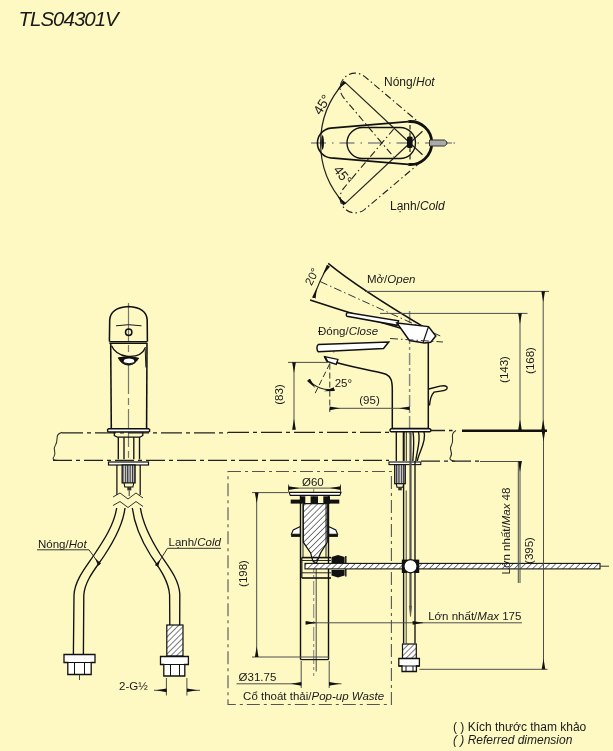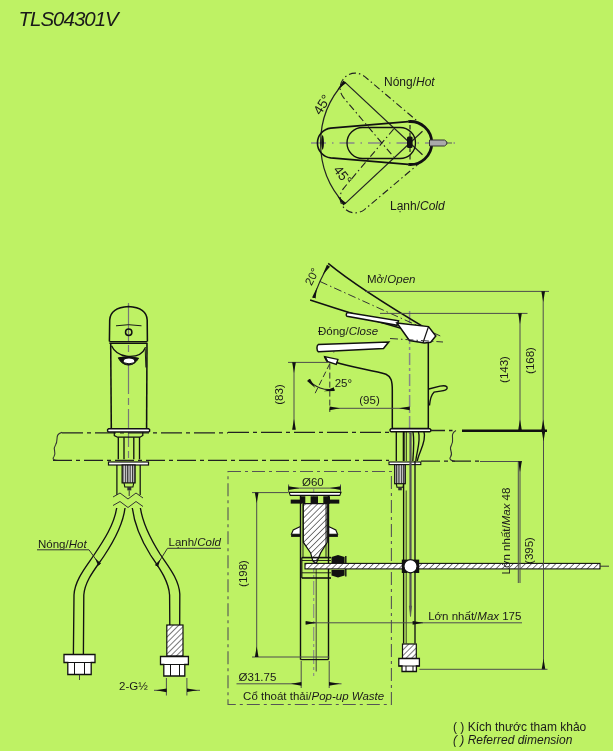--- a/index.html
+++ b/index.html
@@ -1,16 +1,16 @@
 <!DOCTYPE html>
 <html><head>
 <meta charset="utf-8">
 <style>
 html,body{margin:0;padding:0;background:#ffffff;}
-#page{position:relative;width:613px;height:751px;background:#bef264;overflow:hidden;}
+#page{position:relative;width:613px;height:751px;background:#fef9c3;overflow:hidden;}
 svg{position:absolute;top:0;left:0;}
 text{font-family:"Liberation Sans",sans-serif;fill:#1a1a1a;}
 .it{font-style:italic;}
 </style>
 </head>
 <body>
 <div id="page">
 <svg width="613" height="751" viewBox="0 0 613 751">
 <defs>
 <marker id="ar" viewBox="0 0 11 6" refX="10.6" refY="3" markerWidth="11" markerHeight="6" orient="auto-start-reverse" markerUnits="userSpaceOnUse">

